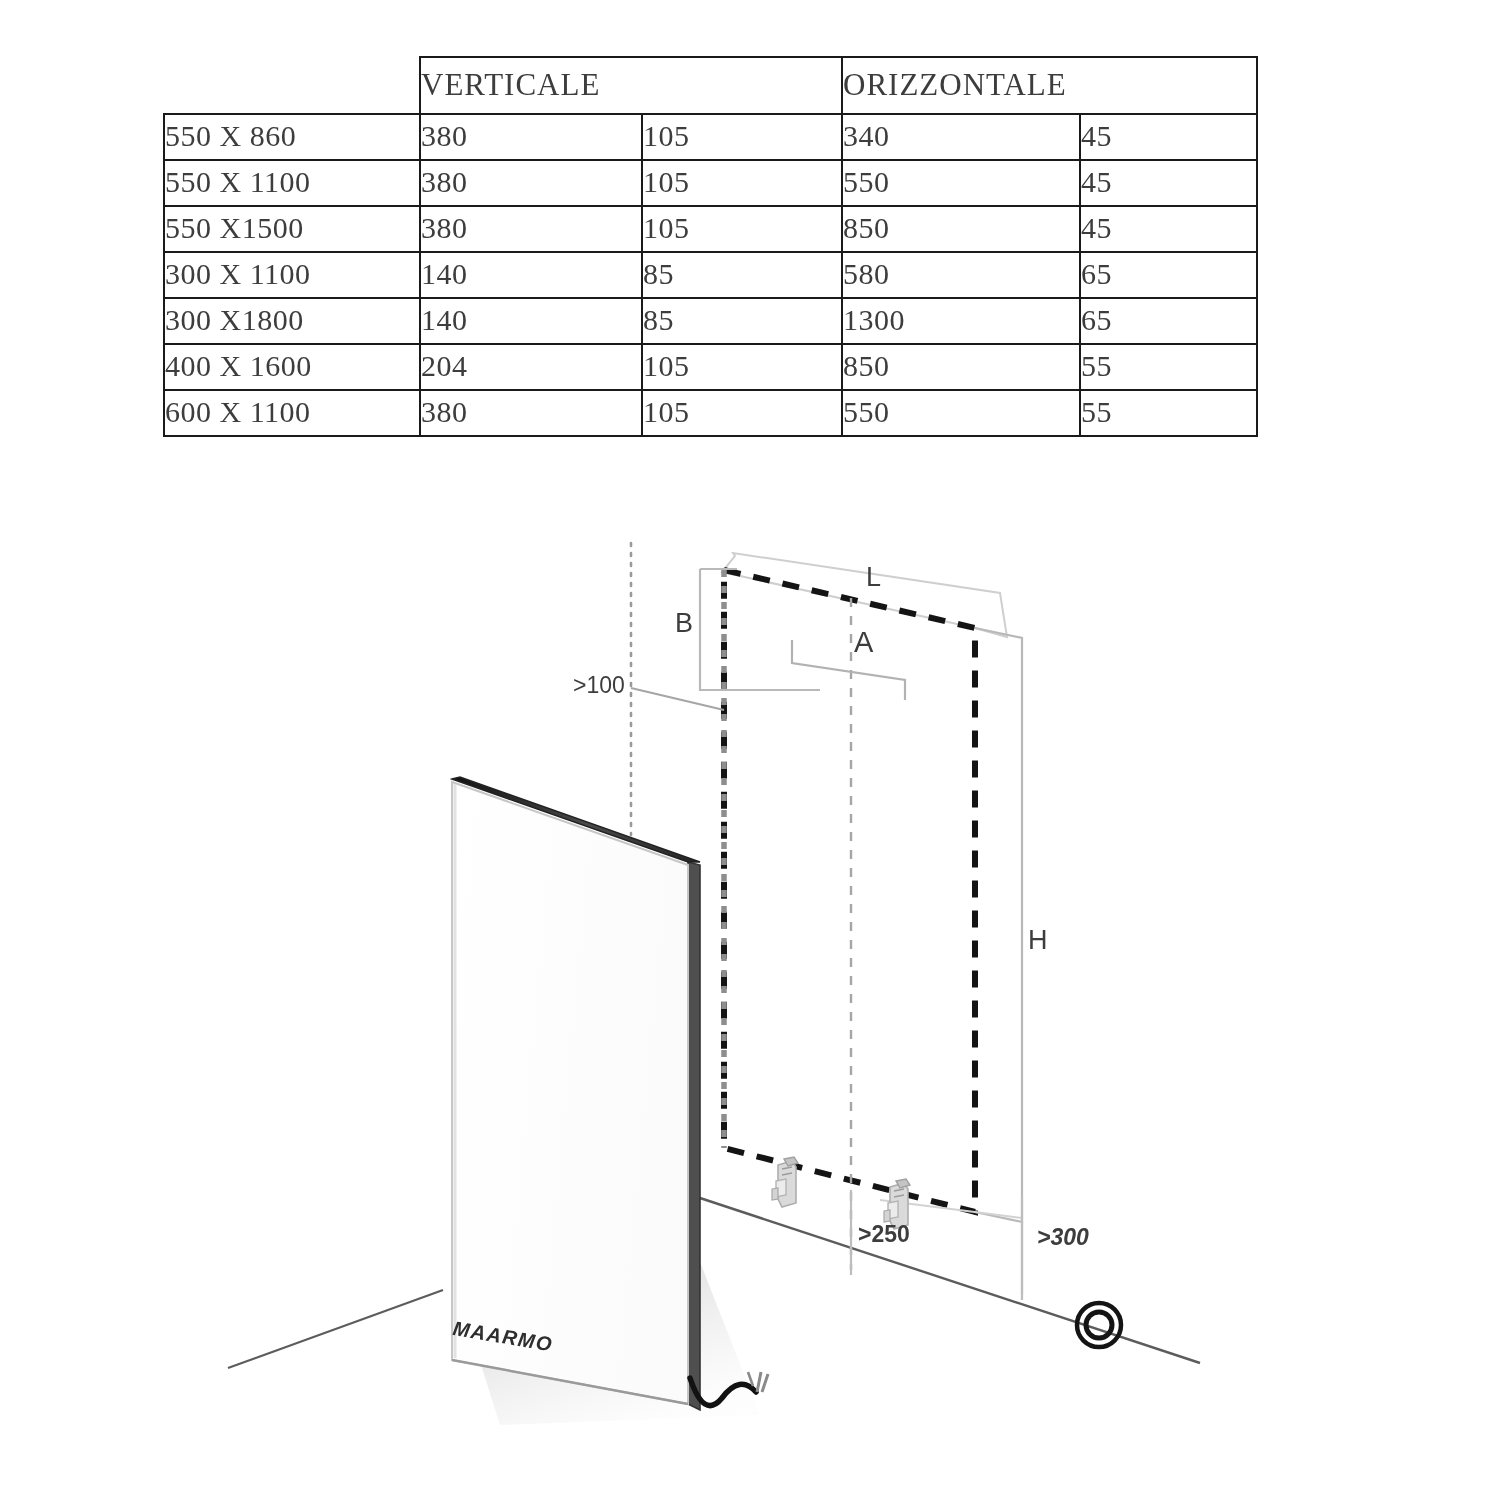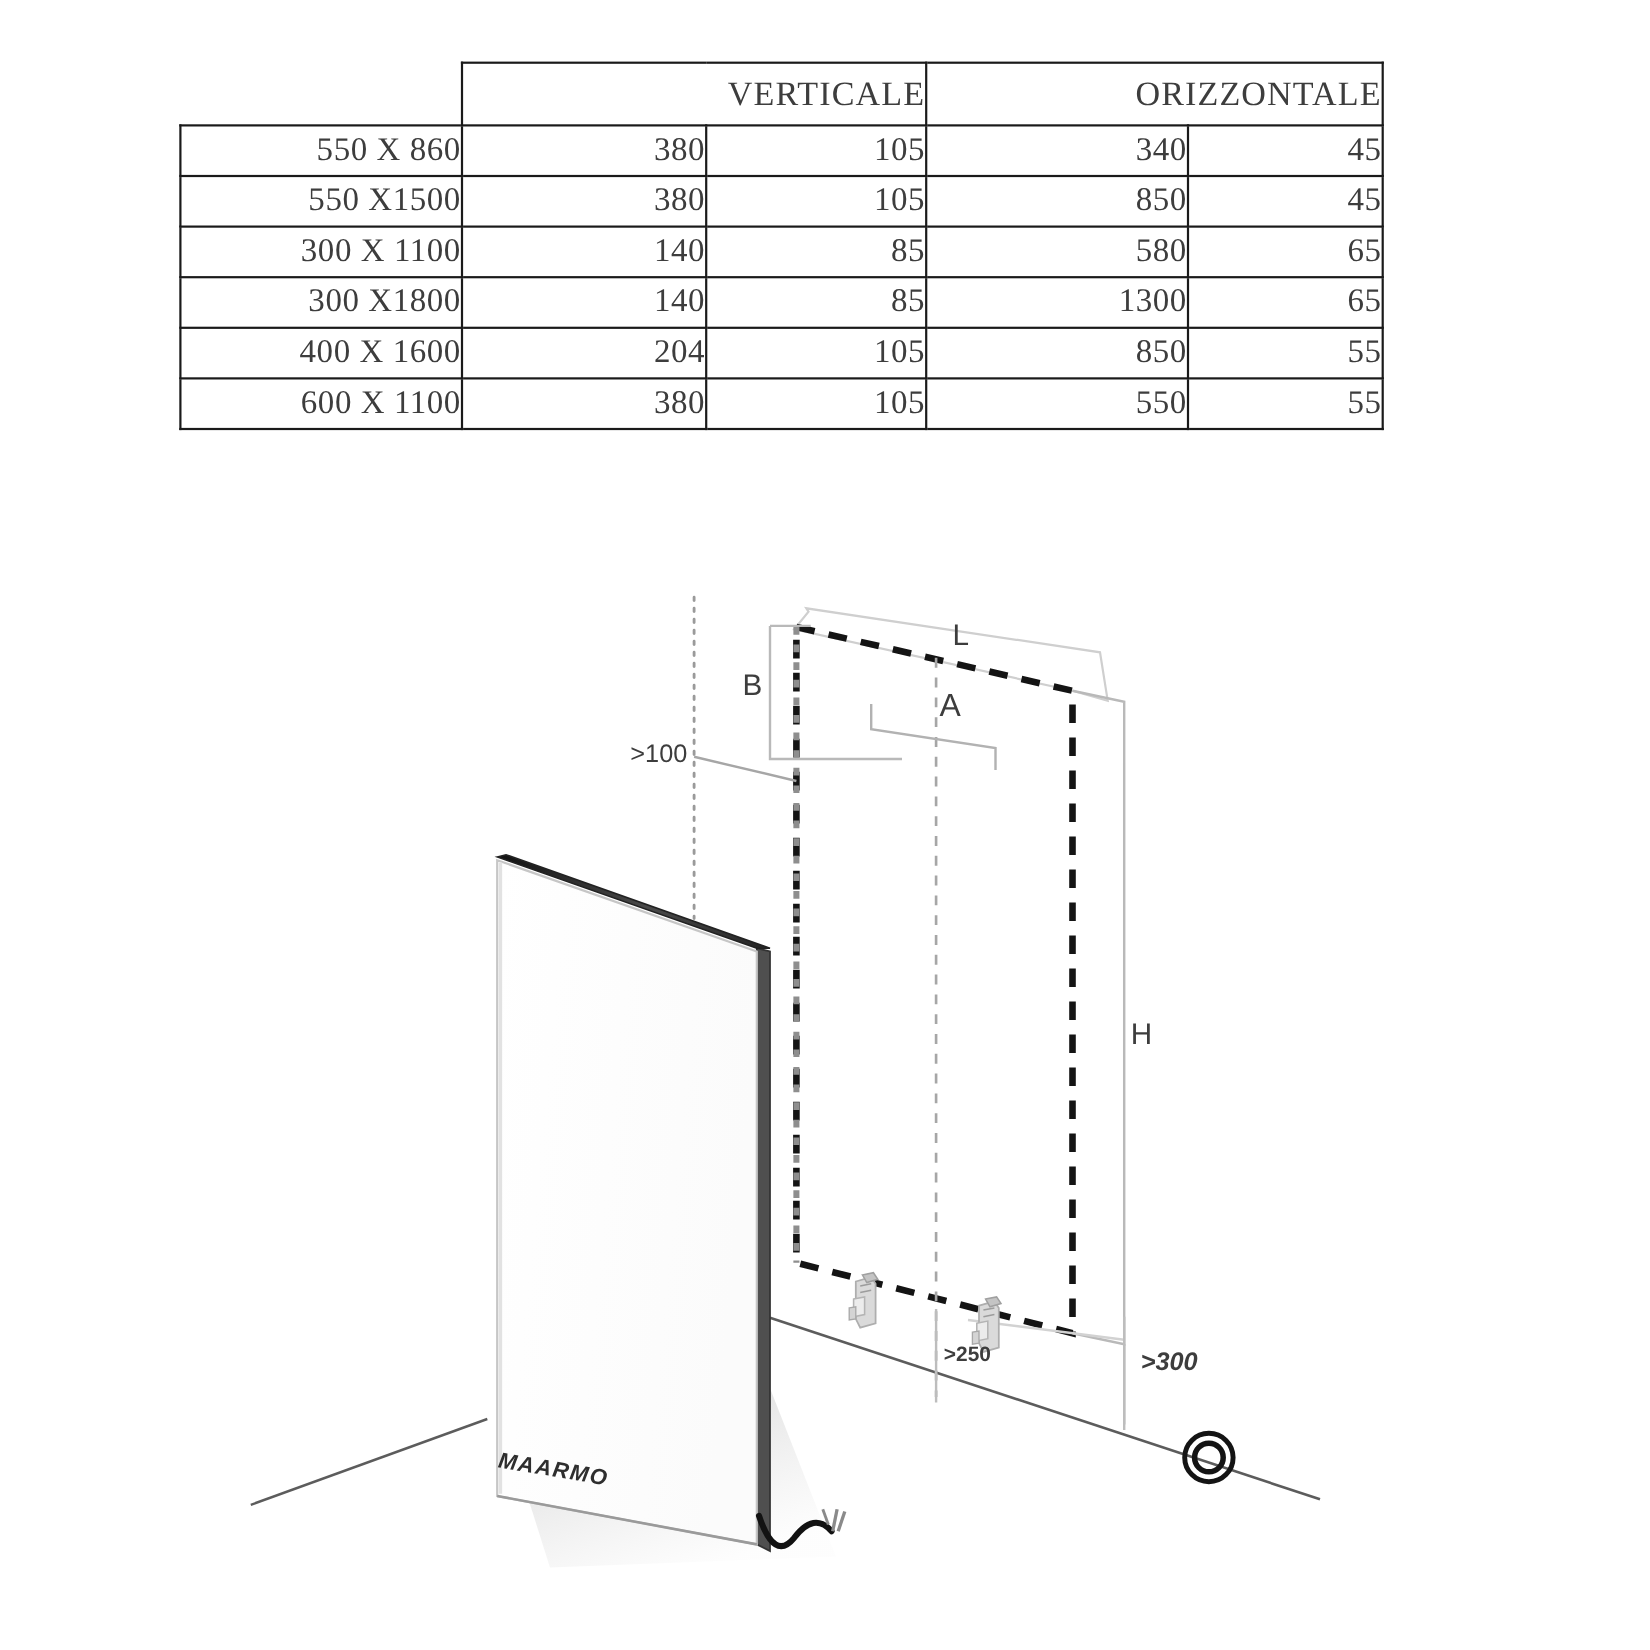--- a/index.html
+++ b/index.html
@@ -15,21 +15,21 @@
   #spec-table-wrap{
     position:absolute; left:163px; top:56px; width:1093px;
   }
   table.spec{
     border-collapse:collapse;
     width:1093px;
     table-layout:fixed;
   }
   table.spec td, table.spec th{
     border:2px solid #1a1a1a;
-    text-align:right;
+    text-align:left;
     font-weight:400;
     font-size:30px;
     line-height:1;
     padding:6px 0 8px 0;
     color:#3d3d3d;
     font-family:"Liberation Serif", serif;
     letter-spacing:0.5px;
   }
   table.spec td.blank-corner{
     border:none;
@@ -56,21 +56,21 @@
     position:absolute;
     font-family:"Liberation Sans", sans-serif;
     color:#3d3d3d;
     white-space:nowrap;
   }
   #lbl-L{ left:866px; top:57px; font-size:27px; }
   #lbl-B{ left:675px; top:103px; font-size:27px; }
   #lbl-A{ left:854px; top:121px; font-size:29px; }
   #lbl-H{ left:1028px; top:420px; font-size:27px; }
   #lbl-gt100{ left:573px; top:167px; font-size:23px; font-weight:normal; }
-  #lbl-gt250{ left:858px; top:716px; font-size:19px; font-weight:bold; }
+  #lbl-gt250{ left:858px; top:716px; font-size:23px; font-weight:bold; }
   #lbl-gt300{ left:1037px; top:719px; font-size:23px; font-weight:bold;font-style:italic; }
   #lbl-brand{
     left:455px; top:812px; font-size:20px; font-weight:bold;
     font-style:italic; letter-spacing:1.5px; color:#2e2e2e;
     transform:rotate(9.5deg); transform-origin:left top;
     font-family:"Liberation Sans", sans-serif;
   }
   svg.diagsvg{ position:absolute; left:0; top:0; }
 </style>
 </head>
@@ -94,20 +94,27 @@
     </thead>
     <tbody id="table-body">
         <tr>
           <td class="rowlabel">550 X 860</td>
           <td>380</td>
           <td>105</td>
           <td>340</td>
           <td>45</td>
         </tr>
         <tr>
+          <td class="rowlabel">550 X 1100</td>
+          <td>380</td>
+          <td>105</td>
+          <td>550</td>
+          <td>45</td>
+        </tr>
+        <tr>
           <td class="rowlabel">550 X1500</td>
           <td>380</td>
           <td>105</td>
           <td>850</td>
           <td>45</td>
         </tr>
         <tr>
           <td class="rowlabel">300 X 1100</td>
           <td>140</td>
           <td>85</td>

